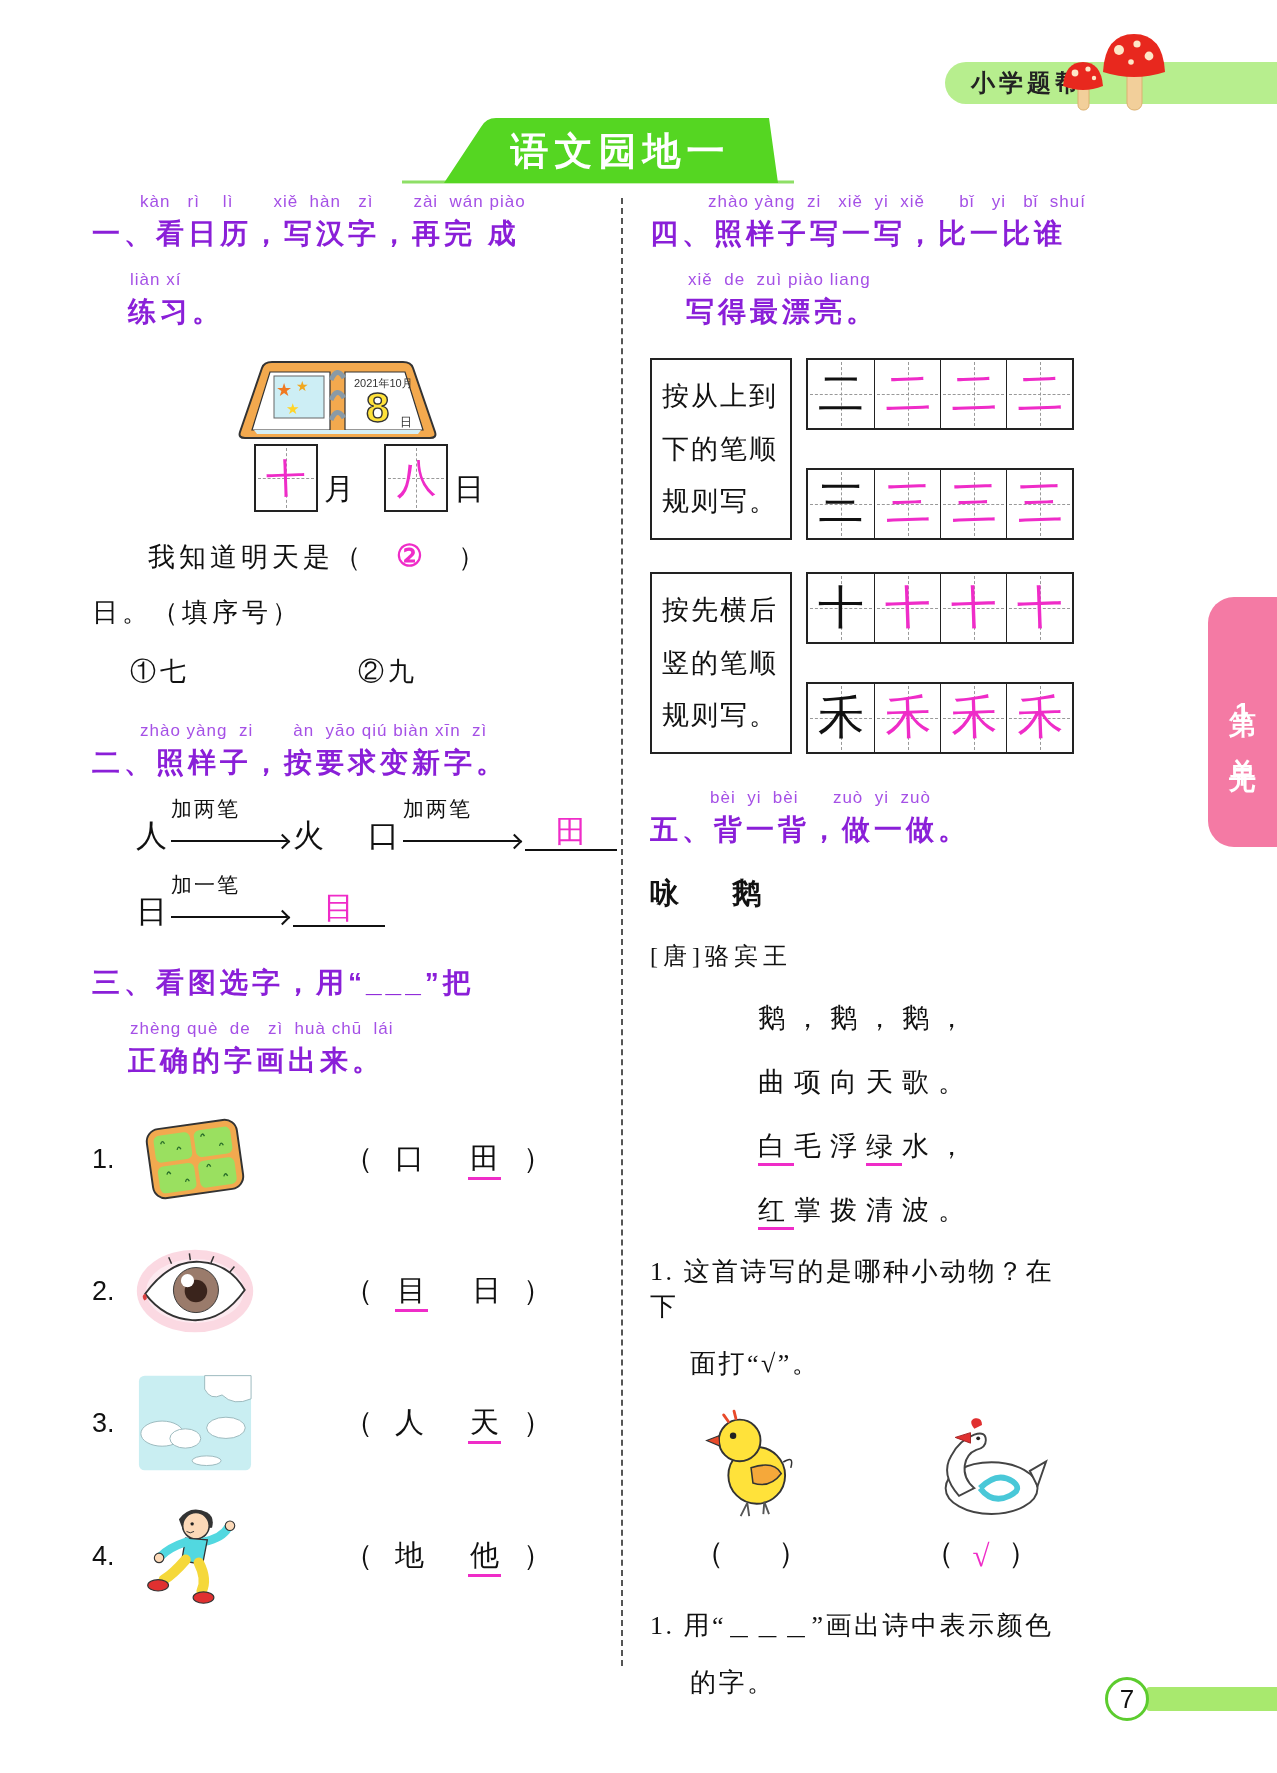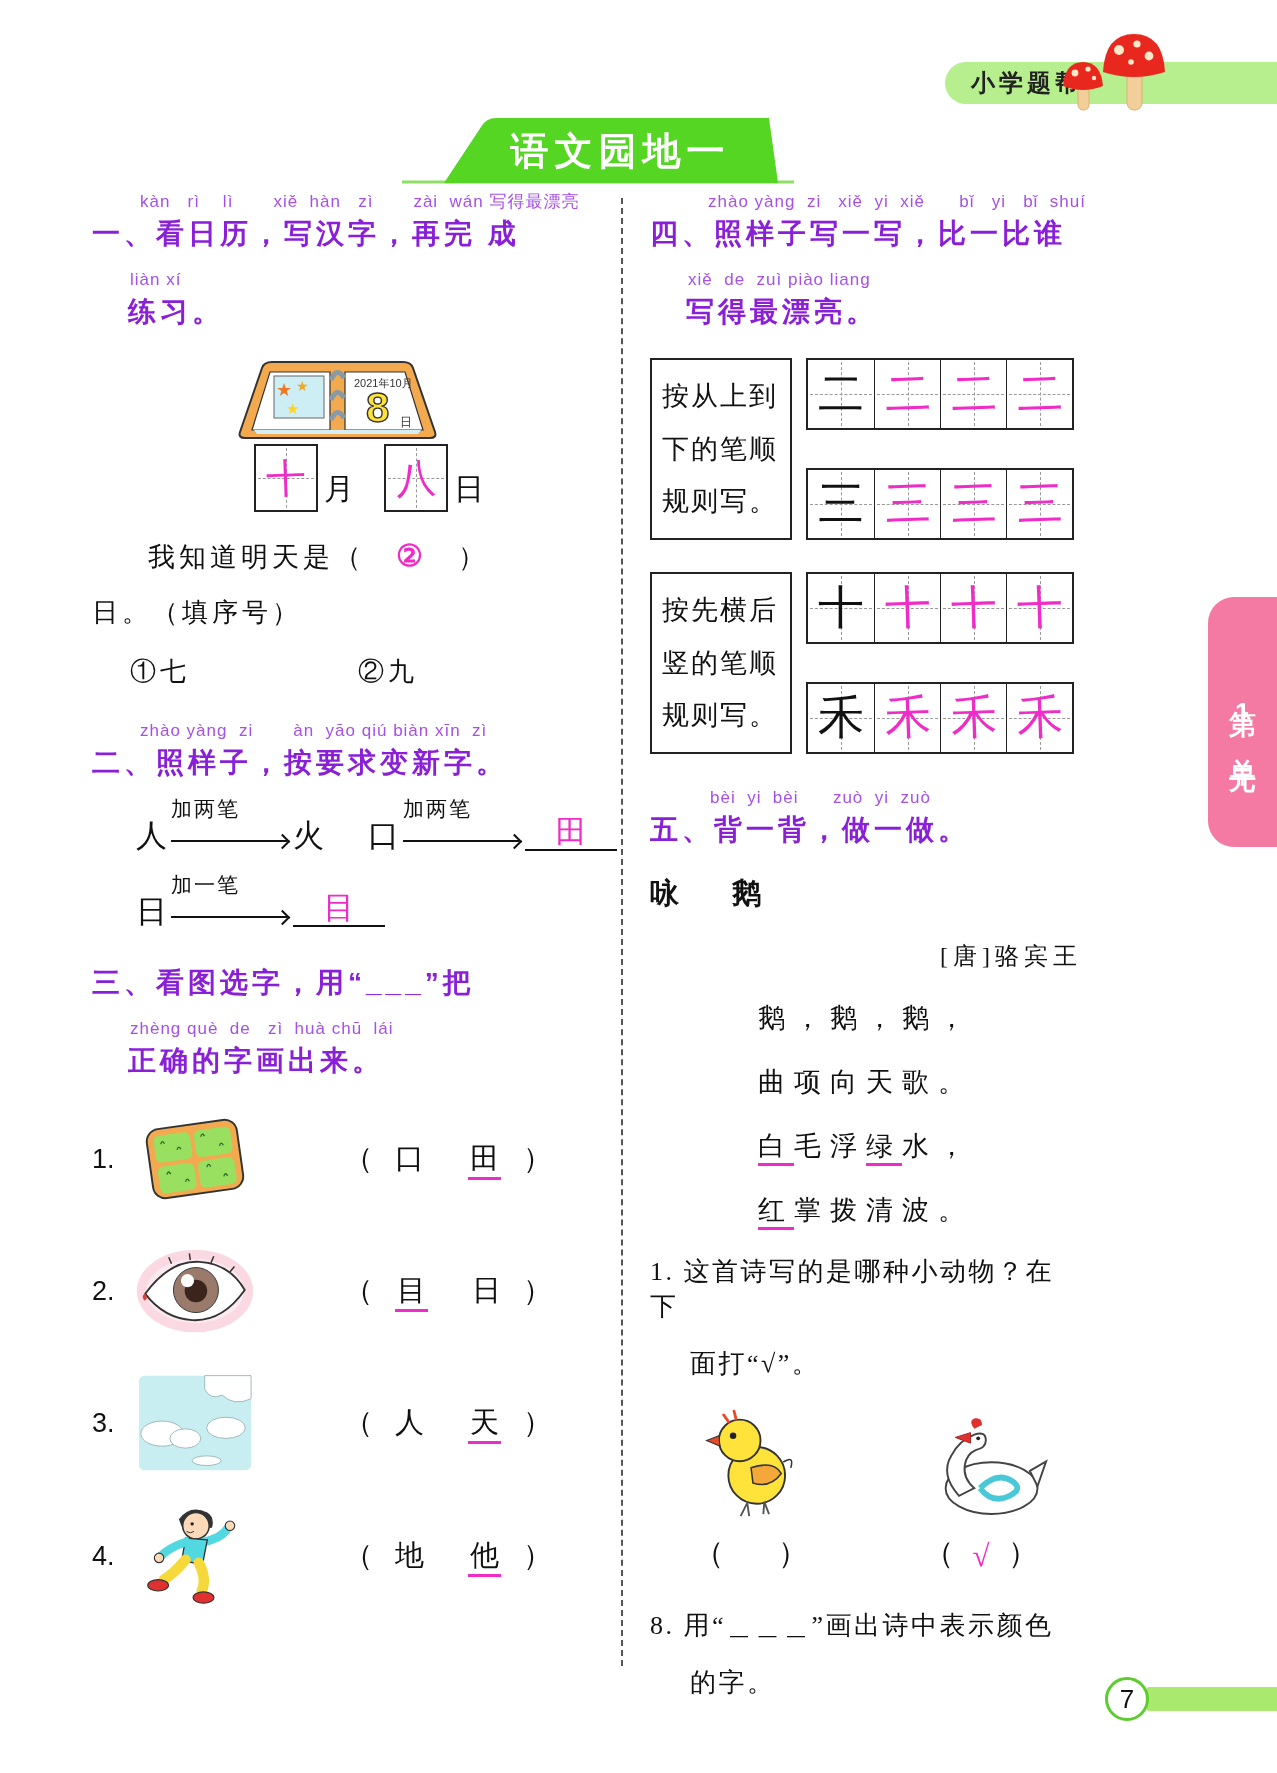--- a/index.html
+++ b/index.html
@@ -105,21 +105,21 @@
   .grids{margin-left:14px;display:flex;flex-direction:column;justify-content:space-between;}
   .strip{display:flex;border:2px solid #222;}
   .strip + .strip{margin-top:28px;}
   .strip .cell + .cell{border-left:1.5px solid #222;}
 
   
   .s5{margin-top:25px;}
   .poem-title{font-family:"Liberation Serif",serif;font-size:29px;font-weight:bold;
               letter-spacing:12px;text-align:left;margin-top:24px;}
   .poem-author{font-family:"Liberation Serif",serif;font-size:24px;letter-spacing:5px;
-               text-align:right;margin-top:26px;}
+               text-align:left;margin-top:26px;}
   .pline{font-family:"Liberation Serif",serif;font-size:27px;letter-spacing:9px;
          text-align:center;margin-top:28px;}
   .useg{border-bottom:3px solid var(--magenta);padding-bottom:2px;}
   .qline{font-family:"Liberation Serif",serif;font-size:26px;letter-spacing:2.5px;
          margin-top:26px;}
   .qline.cont{padding-left:40px;margin-top:22px;}
   .qopts{display:flex;justify-content:space-between;padding:24px 20px 0 22px;}
   .qopt{width:160px;text-align:center;}
   .qimg{height:118px;display:flex;align-items:flex-end;justify-content:center;}
   .qparen{font-family:"Liberation Serif",serif;font-size:30px;margin-top:10px;
@@ -162,21 +162,21 @@
   <div class="unit-tab">
     <span>第1单元</span>
   </div>
 
   <div class="footer-bar"></div>
   <div class="footer-circle">
     <span>7</span>
   </div>
 
   <div class="col left">
-    <div class="pinyin">kàn   rì    lì       xiě  hàn   zì       zài  wán 写得最漂亮</div>
+    <div class="pinyin">kàn   rì    lì       xiě  hàn   zì       zài  wán piào</div>
     <div class="heading">一、看日历，写汉字，再完 成</div>
     <div class="pinyin p2">liàn xí</div>
     <div class="heading h2">练习。</div>
 
     <div class="calendar">
       <svg viewBox="0 0 215 96" width="215" height="96">
         <path d="M10 88 L32 24 Q34 18 42 18 L173 18 Q181 18 183 24 L205 88 Q207 94 200 94 L15 94 Q8 94 10 88 Z" fill="#f3a94e" stroke="#333" stroke-width="2"></path>
         <path d="M22 86 L40 28 L100 28 L100 86 Z" fill="#fff" stroke="#333" stroke-width="1.2"></path>
         <path d="M115 28 L175 28 L193 86 L115 86 Z" fill="#fff" stroke="#333" stroke-width="1.2"></path>
         <path d="M24 86 L191 86 L188 90 L27 90 Z" fill="#d6eff5"></path>
@@ -447,17 +447,17 @@
     <path d="M46 84 Q26 62 38 42 Q46 26 62 20 Q74 16 74 26 Q74 34 64 36 Q54 40 52 52 Q50 66 62 76 Z" fill="#fff" stroke="#444" stroke-width="2"></path>
     <circle cx="66" cy="24" r="2" fill="#222"></circle>
     <path d="M58 18 L42 23 L58 29 Z" fill="#e03030" stroke="#a22222" stroke-width="1"></path>
     <path d="M62 14 q-7 -9 1 -11 q7 -1 7 7 Z" fill="#e03030"></path>
     <path d="M68 76 q18 -18 34 -7 q11 8 -3 15 q-18 9 -31 -8" fill="none" stroke="#49c8d8" stroke-width="6"></path>
     </svg>
             </div>
             <div class="qparen"><span>（</span><span class="mark">√</span><span>）</span></div>
           </div>
         </div>
-      <div class="qline" style="margin-top:34px">8. 用“＿＿＿”画出诗中表示颜色</div>
+      <div class="qline" style="margin-top:34px">1. 用“＿＿＿”画出诗中表示颜色</div>
       <div class="qline cont">的字。</div>
     </div>
   </div>
 </div>
 
 </body></html>

